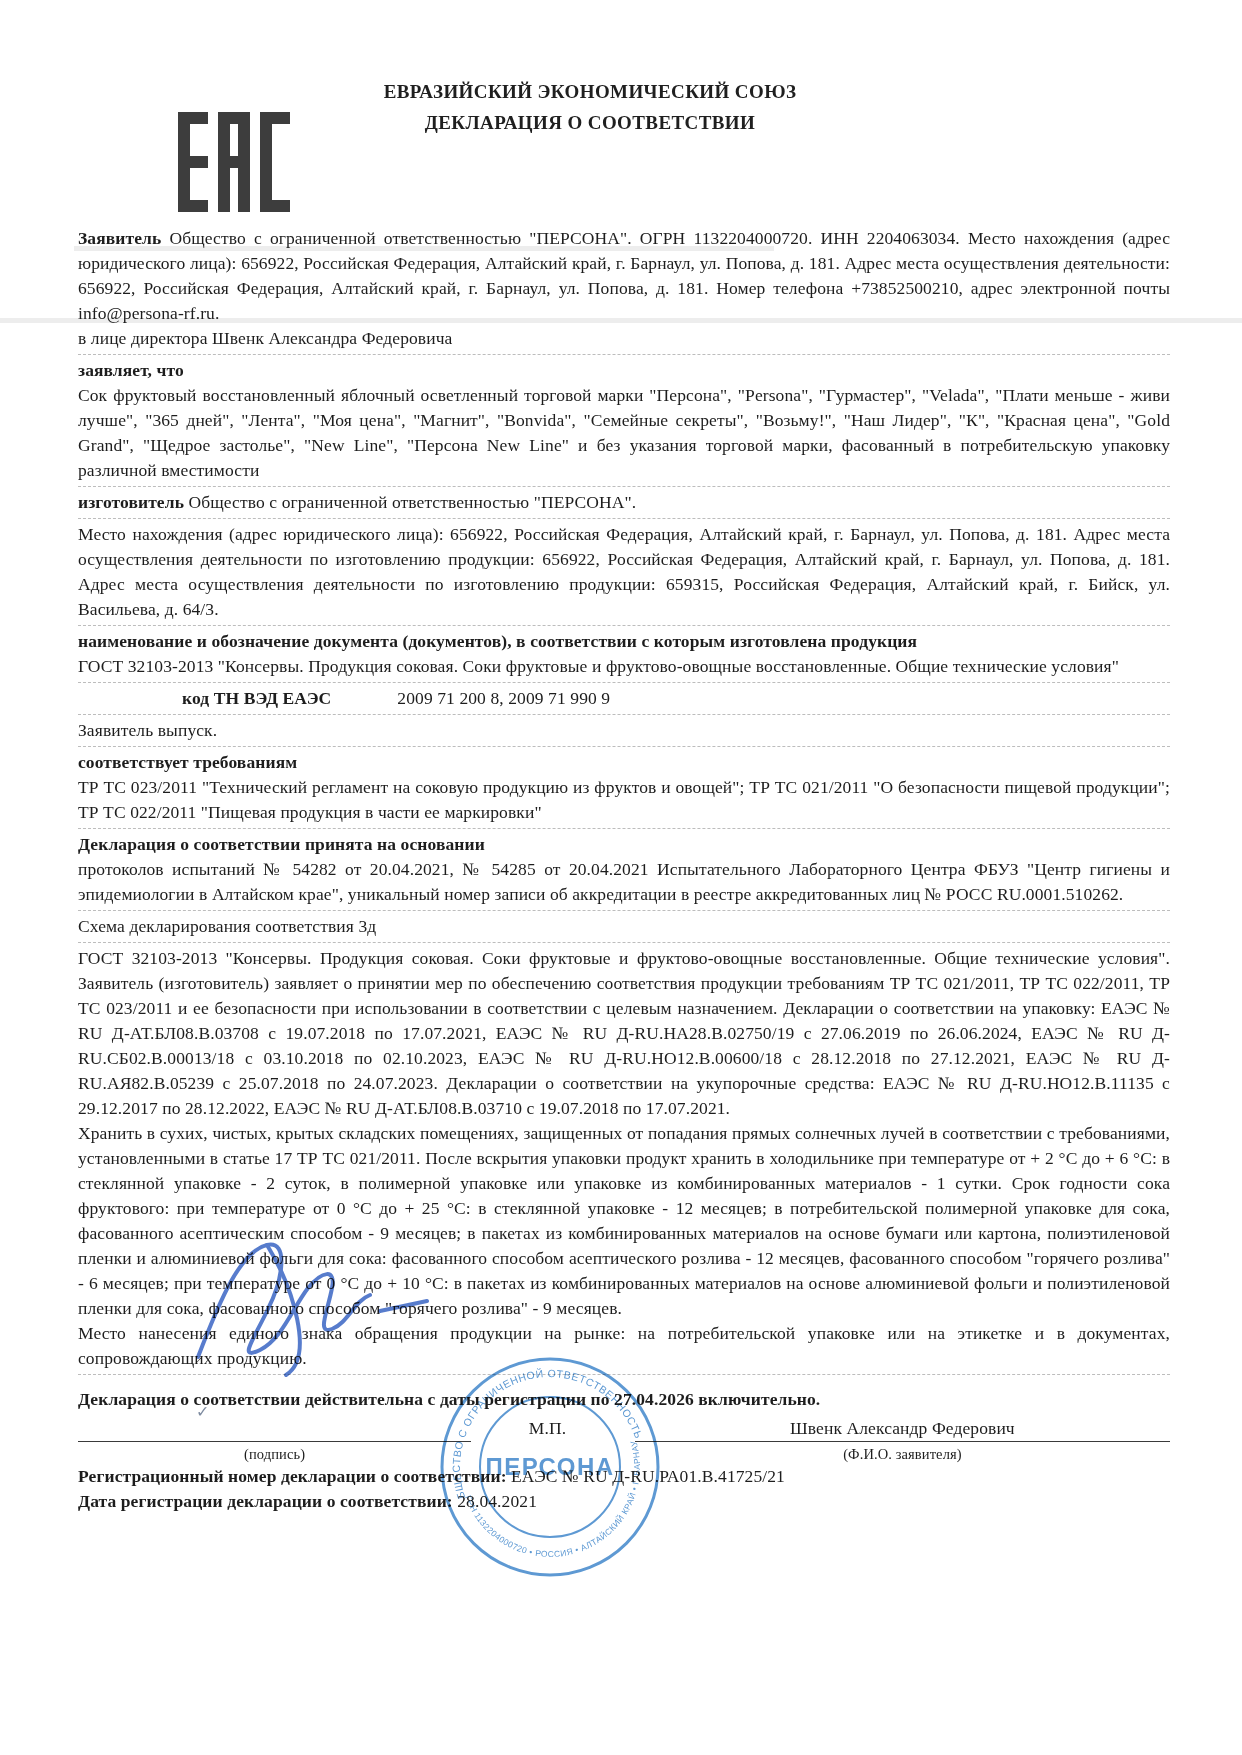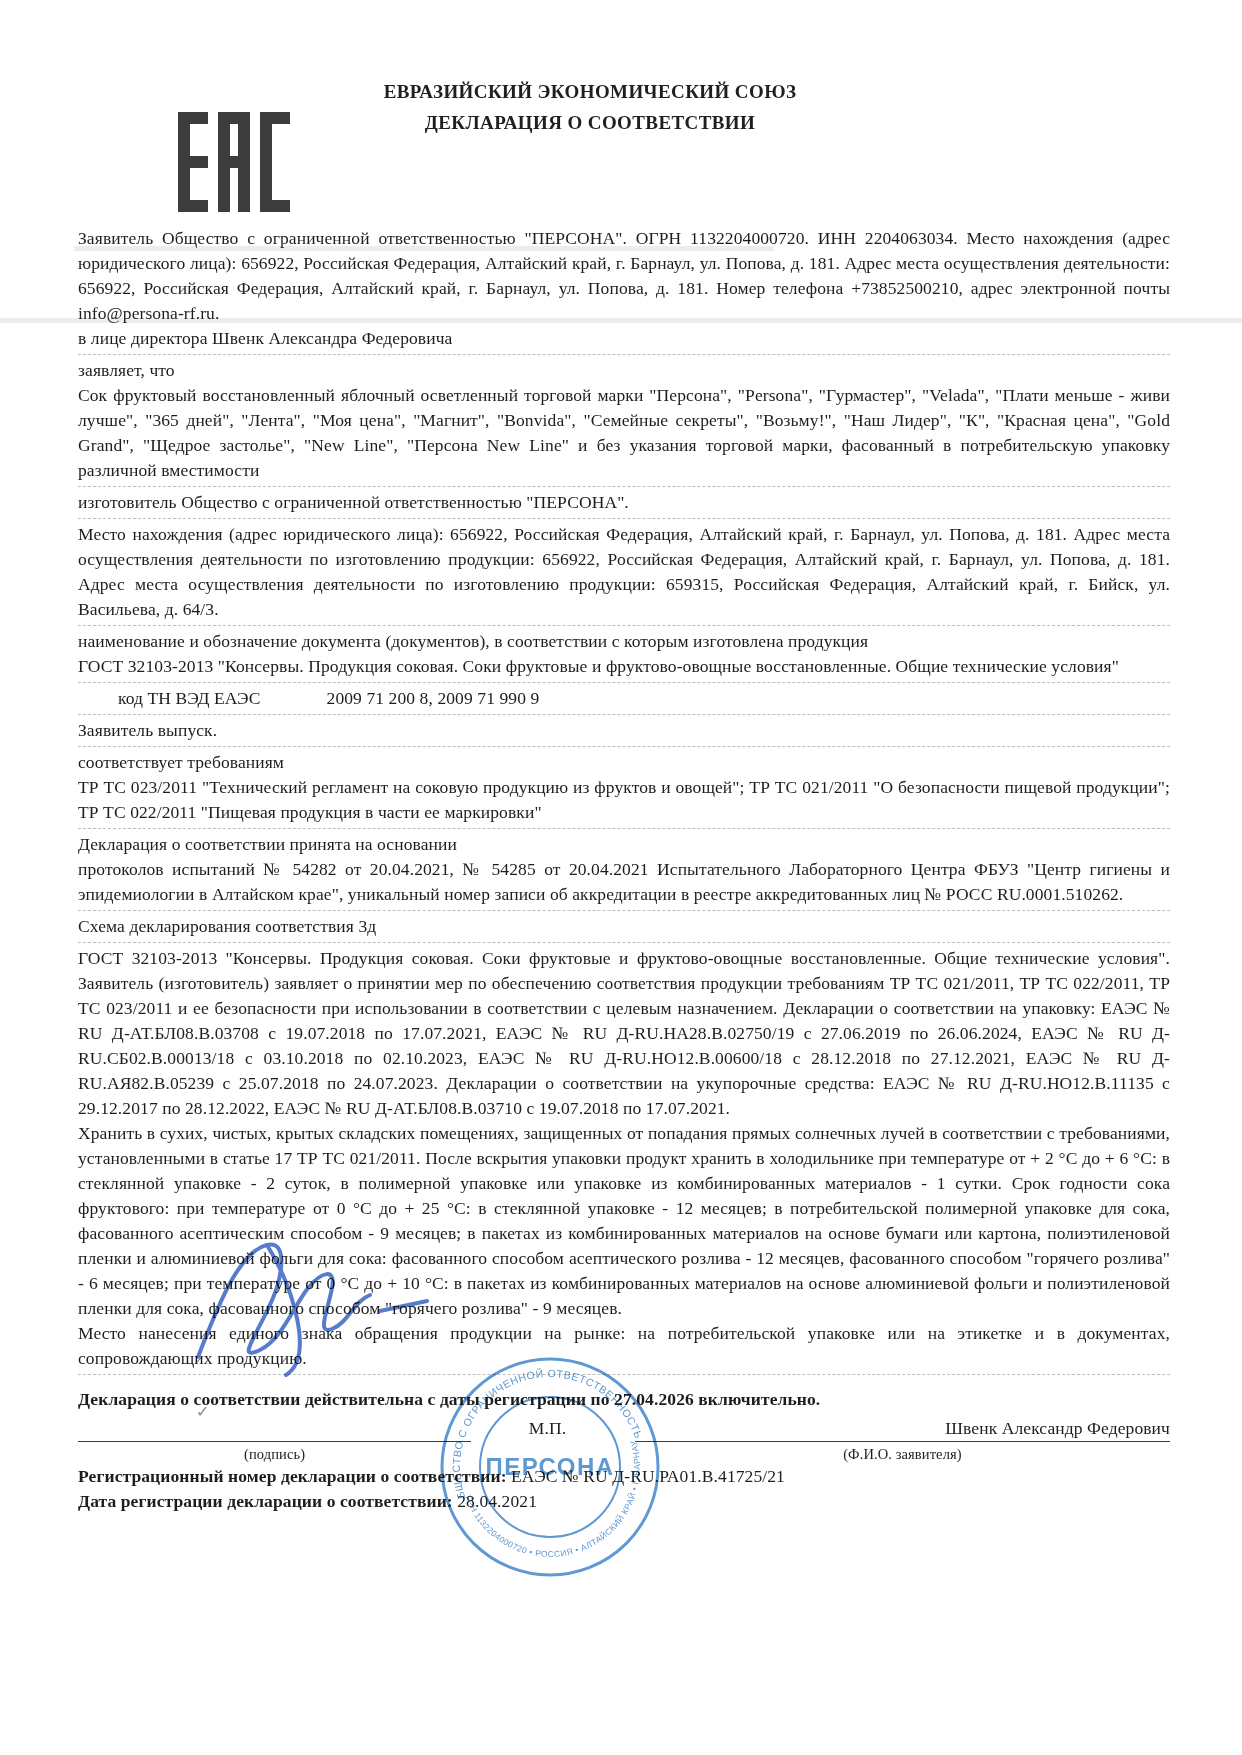--- a/index.html
+++ b/index.html
@@ -8,35 +8,35 @@
   
   .hdr{position:absolute;top:76px;left:150px;width:880px;text-align:center;
        font-weight:bold;font-size:19px;line-height:31px;color:#1f1f1f;letter-spacing:.4px;}
   .logo{position:absolute;top:112px;left:178px;}
   .streak{position:absolute;background:#ededed;}
   
   .content{position:absolute;top:226px;left:78px;width:1092px;
            font-size:17.5px;line-height:25px;text-align:justify;letter-spacing:.1px;}
   .content p{margin:0;}
   .sec{border-bottom:1px dashed #bdbdbd;padding-bottom:3px;margin-bottom:3px;}
-  .lbl{font-weight:normal;}
+  .lbl{font-weight:bold;}
   .tnrow{display:flex;}
-  .tnrow .lbl{margin-left:40px;}
+  .tnrow .lbl{margin-left:104px;}
   .tnrow span{margin-left:66px;}
   
   .bottom{position:relative;margin-top:12px;}
   .validity{font-weight:bold;}
   .sigrow{display:flex;align-items:flex-start;margin-top:4px;}
   .sig-col-left{flex:0 0 36%;}
   .sig-col-mp{flex:0 0 14%;text-align:center;font-weight:normal;}
   .sig-col-right{flex:0 0 49%;margin-left:1%;}
   .sig-spacer{height:25px;}
   .sig-line{border-bottom:1.5px solid #3a3a3a;height:0;}
   .sig-cap{text-align:center;font-size:14.5px;line-height:20px;margin-top:2px;}
-  .sig-name{text-align:right;line-height:25px;}
+  .sig-name{text-align:center;line-height:25px;}
   .regline{margin-top:9px;font-weight:bold;}
   .regline .val{font-weight:normal;}
   
   .signature-svg{position:absolute;left:95px;top:-162px;mix-blend-mode:multiply;opacity:.9;}
   .stamp-svg{position:absolute;left:352px;top:-40px;mix-blend-mode:multiply;opacity:.85;}
   .checkmark{position:absolute;left:118px;top:12px;color:#7e8ba0;font-size:16px;}
   .stamp-ring-text{font-family:"Liberation Sans",sans-serif;}
 </style>
 </head>
 <body>

